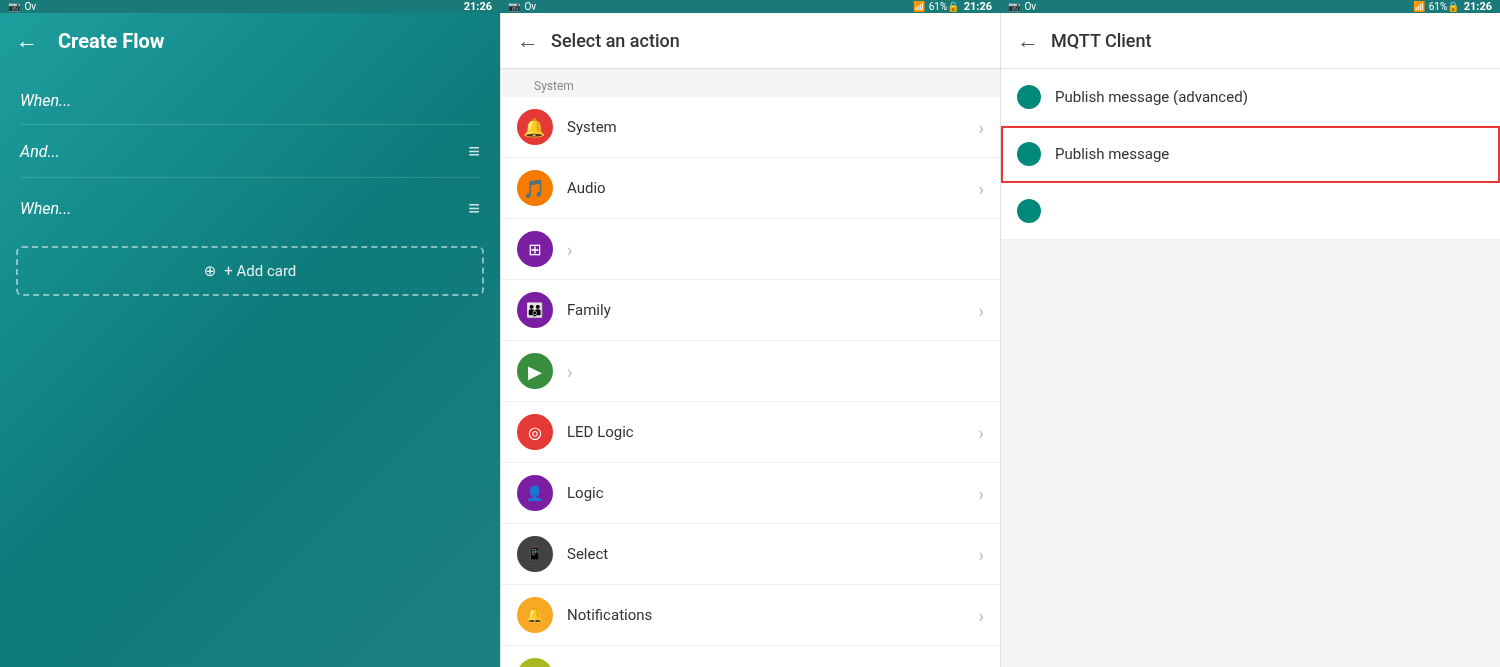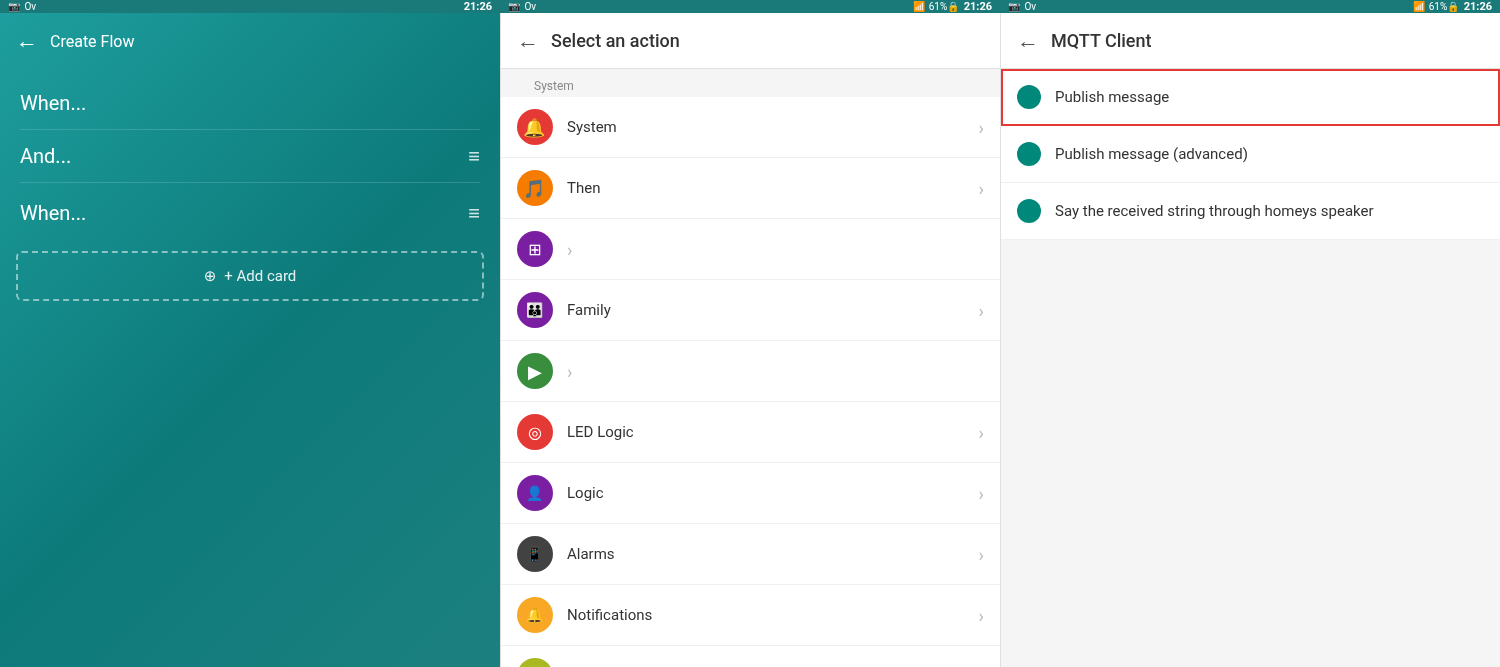--- a/index.html
+++ b/index.html
@@ -8,28 +8,28 @@
     .panels-container { display: flex; flex: 1; }
 
     
     .panel1 {
       width: 500px; background: linear-gradient(135deg, #1e9e9e 0%, #0d7a7a 50%, #1e8080 100%);
       display: flex; flex-direction: column; position: relative;
     }
     .panel1-header {
       display: flex; align-items: center; padding: 12px 16px; height: 56px;
     }
-    .panel1-title { color: white; font-size: 16px; font-weight: 400; margin-left: 12px; }
+    .panel1-title { color: white; font-size: 20px; font-weight: 700; margin-left: 20px; }
     .panel1-back { color: white; font-size: 22px; cursor: pointer; }
 
     .panel1-content { flex: 1; padding: 8px 0; }
     .flow-section {
       padding: 14px 20px; display: flex; align-items: center; justify-content: space-between;
     }
-    .flow-section-label { color: white; font-size: 20px; font-weight: 400; }
+    .flow-section-label { color: white; font-size: 16px; font-weight: 400; font-style: italic; }
     .flow-section-icon { color: rgba(255,255,255,0.8); font-size: 20px; }
     .flow-divider { height: 1px; background: rgba(255,255,255,0.15); margin: 0 20px; }
 
     .add-card-btn {
       margin: 12px 16px; border: 2px solid rgba(255,255,255,0.6); border-radius: 6px;
       background: transparent; padding: 14px; text-align: center; color: rgba(255,255,255,0.9);
       font-size: 15px; cursor: pointer; display: flex; align-items: center; justify-content: center; gap: 8px;
     }
     .add-card-btn-outline {
       border: 2px dashed rgba(255,255,255,0.5);
@@ -178,21 +178,21 @@
 
       <div class="section-header-label">System</div>
 
       <div class="action-item">
         <div class="action-icon icon-red">🔔</div>
         <span class="action-label">System</span>
         <span class="action-chevron">›</span>
       </div>
       <div class="action-item">
         <div class="action-icon icon-orange">🎵</div>
-        <span class="action-label">Then</span>
+        <span class="action-label">Audio</span>
         <span class="action-chevron">›</span>
       </div>
       <div class="action-item">
         <div class="action-icon icon-purple" style="font-size:16px;">⊞</div>
         <span class="action-chevron">›</span>
       </div>
       <div class="action-item">
         <div class="action-icon icon-purple" style="font-size:14px;">👪</div>
         <span class="action-label">Family</span>
         <span class="action-chevron">›</span>
@@ -206,21 +206,21 @@
         <span class="action-label">LED Logic</span>
         <span class="action-chevron">›</span>
       </div>
       <div class="action-item">
         <div class="action-icon icon-purple" style="font-size:14px;">👤</div>
         <span class="action-label">Logic</span>
         <span class="action-chevron">›</span>
       </div>
       <div class="action-item">
         <div class="action-icon icon-black" style="font-size:14px;">📱</div>
-        <span class="action-label">Alarms</span>
+        <span class="action-label">Select</span>
         <span class="action-chevron">›</span>
       </div>
       <div class="action-item">
         <div class="action-icon icon-amber" style="font-size:14px;">🔔</div>
         <span class="action-label">Notifications</span>
         <span class="action-chevron">›</span>
       </div>
       <div class="action-item">
         <div class="action-icon icon-lime" style="font-size:16px;">●</div>
 
@@ -229,28 +229,27 @@
 
     </div>
   </div>
 
   <div class="panel3">
     <div class="panel3-header">
       <span class="panel3-back">←</span>
       <span class="panel3-title">MQTT Client</span>
     </div>
     <div class="panel3-content">
+      <div class="mqtt-item">
+        <div class="mqtt-icon"></div>
+        <span class="mqtt-label">Publish message (advanced)</span>
+      </div>
       <div class="mqtt-item" style="outline: 2px solid #e53935; outline-offset: -2px;">
         <div class="mqtt-icon"></div>
         <span class="mqtt-label">Publish message</span>
       </div>
       <div class="mqtt-item">
         <div class="mqtt-icon"></div>
-        <span class="mqtt-label">Publish message (advanced)</span>
-      </div>
-      <div class="mqtt-item">
-        <div class="mqtt-icon"></div>
-        <span class="mqtt-label">Say the received string through homeys speaker</span>
       </div>
     </div>
   </div>
 
 </div>
 
 </body></html>

